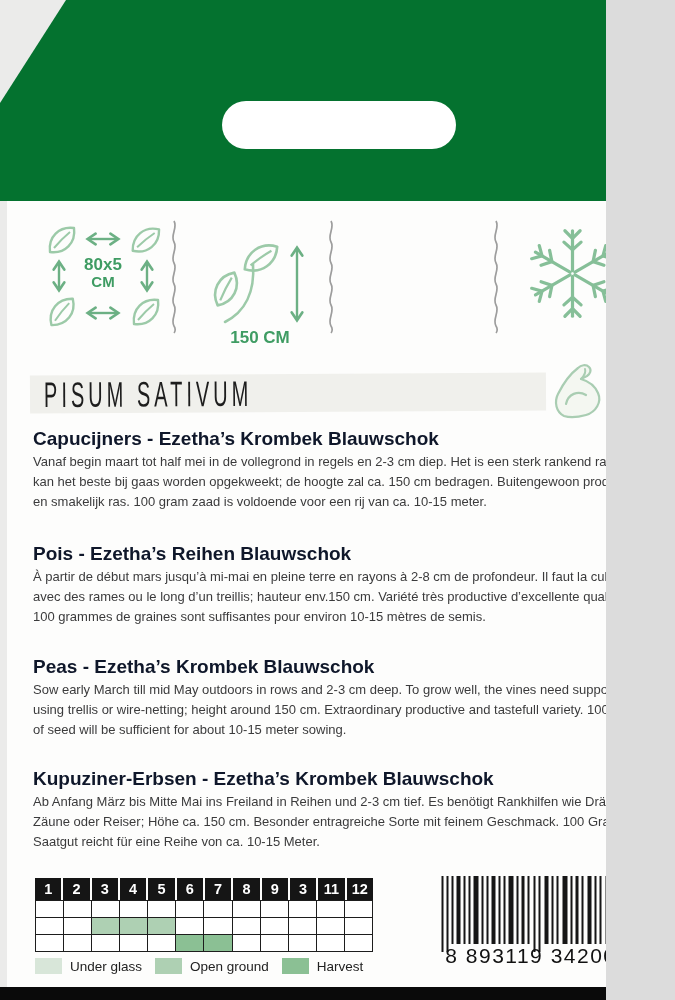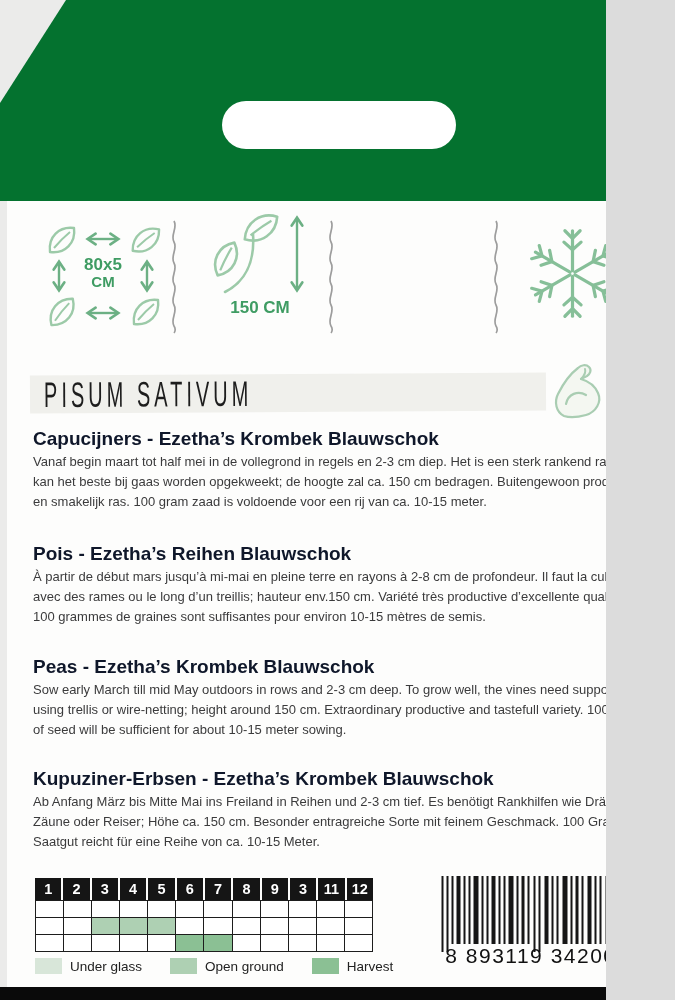--- a/index.html
+++ b/index.html
@@ -5,21 +5,21 @@
   html,body{margin:0;padding:0;background:#dcdcdc;}
   .stage{position:relative;width:606px;height:1000px;background:#ebebea;overflow:hidden;
          font-family:"Liberation Sans", sans-serif;}
   .paper{position:absolute;left:7px;top:140px;width:661px;height:848px;background:#fdfdfc;}
   .header-green{position:absolute;left:0;top:0;width:675px;height:201px;background:#04722f;
     clip-path:polygon(66px 0,609px 0,675px 97px,675px 201px,0 201px,0 103px);}
   .hang-slot{position:absolute;left:222px;top:101px;width:234px;height:48px;border-radius:24px;background:#ffffff;}
 
   .iconbox{position:absolute;}
   .icon-spacing{left:38px;top:222px;width:130px;height:108px;}
-  .icon-height{left:205px;top:212px;width:110px;height:105px;}
+  .icon-height{left:205px;top:242px;width:110px;height:105px;}
   .icon-year{left:356px;top:220px;width:104px;height:104px;}
   .icon-snow{left:525px;top:226px;width:95px;height:95px;}
   .sep{position:absolute;top:220px;width:8px;height:114px;}
   .sep1{left:170px;} .sep2{left:327px;} .sep3{left:492px;}
 
   .icon-text{position:absolute;left:0;right:0;text-align:center;color:#3f9c63;font-weight:bold;}
   .sp-val{top:33px;font-size:17px;}
   .sp-unit{top:51px;font-size:15px;}
   .ht-val{top:86px;font-size:17px;}
   .yr-val{top:34px;font-size:30px;color:#2e8b55;}
@@ -37,21 +37,21 @@
 
   .cal{position:absolute;left:35px;top:878px;width:338px;}
   .cal-head{display:flex;background:#fdfdfc;}
   .cal-head-cell{flex:1;height:22px;background:#151515;color:#ffffff;font-weight:bold;font-size:14.5px;
     display:flex;align-items:center;justify-content:center;border-right:2px solid #fdfdfc;}
   .cal-head-cell:last-child{border-right:none;}
   .cal-body{border-left:1.6px solid #1d1d1d;border-top:1.6px solid #1d1d1d;}
   .cal-row{display:flex;}
   .cal-cell{flex:1;height:16px;border-right:1.6px solid #1d1d1d;border-bottom:1.6px solid #1d1d1d;background:#ffffff;}
 
-  .legend{position:absolute;left:35px;top:958px;display:flex;align-items:center;gap:28px;}
+  .legend{position:absolute;left:35px;top:958px;display:flex;align-items:center;gap:13px;}
   .legend-item{display:flex;align-items:center;}
   .legend-swatch{width:27px;height:16px;display:inline-block;}
   .legend-label{font-size:13.5px;color:#222222;margin-left:8px;}
 
   .barcode{position:absolute;left:430px;top:876px;width:215px;height:102px;}
   .barcode-num{position:absolute;left:0;top:68px;width:215px;text-align:center;font-size:21px;
     letter-spacing:1.5px;color:#111111;background:transparent;}
   .bottom-bar{position:absolute;left:0;top:987px;width:675px;height:13px;background:#0a0a0a;}
 </style>
 </head>

